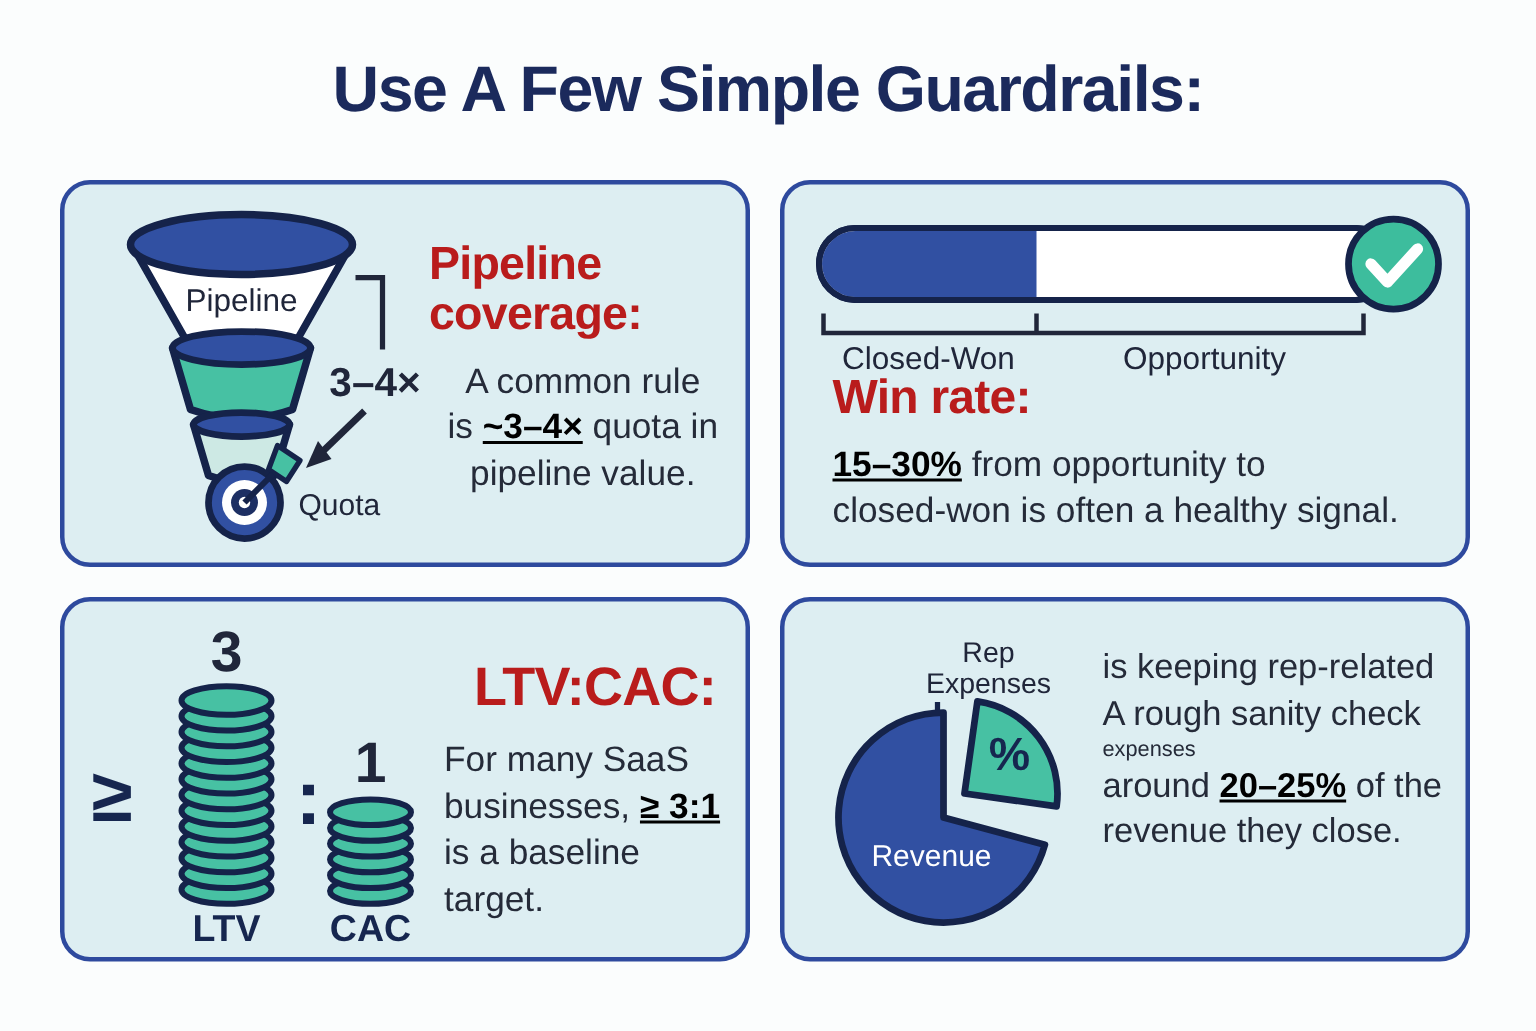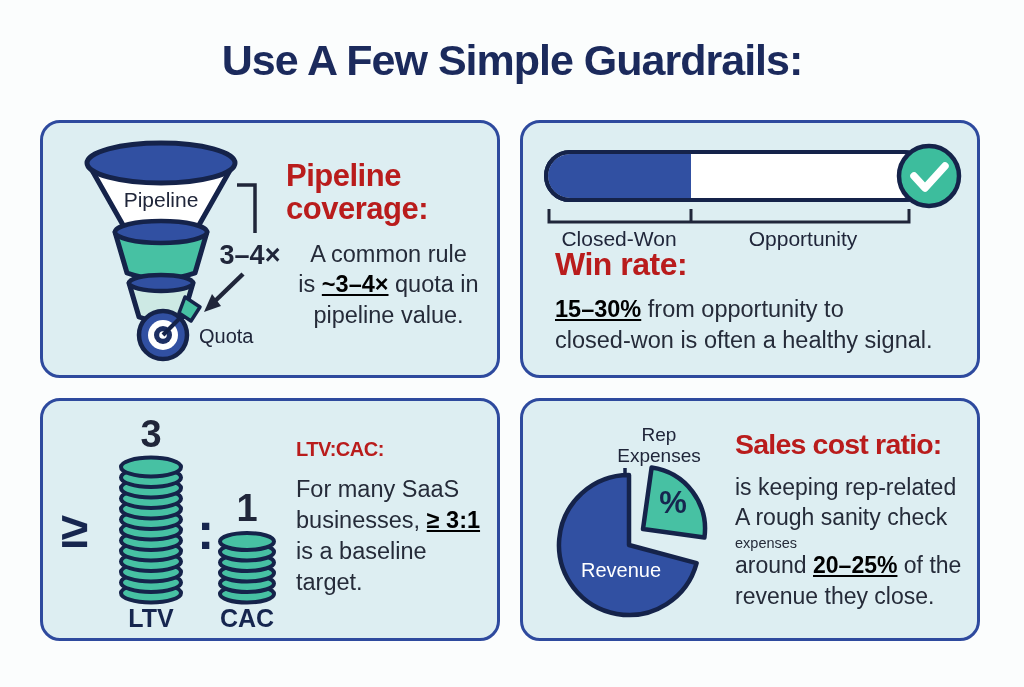--- a/index.html
+++ b/index.html
@@ -39,21 +39,21 @@
 
   
   .c2 .illus { left:18px; top:20px; }
   .c2 .txt { left:32px; top:124px; width:415px; }
   .c2 .h2 { font-size:32px; margin-bottom:12px; }
   .c2 .body-line { font-size:23.5px; line-height:1.32; }
 
   
   .c3 .illus { left:16px; top:12px; }
   .c3 .txt { left:253px; top:38px; width:200px; }
-  .c3 .h2 { font-size:20px; margin-bottom:13px; }
+  .c3 .h2 { font-size:36px; margin-bottom:13px;margin-left:20px; }
   .c3 .body-line { font-size:23.5px; line-height:1.32; }
 
   
   .c4 .illus { left:12px; top:20px; }
   .c4 .txt { left:212px; top:28px; width:242px; }
   .c4 .h2 { font-size:28.5px; margin-bottom:12px; letter-spacing:-0.8px; }
   .c4 .body-line { font-size:23px; line-height:1.33; }
   .c4 .body-small { font-size:14.5px; color:#252b39; line-height:1; margin:3px 0 0 0; }
 </style>
 </head>
@@ -180,21 +180,20 @@
         <line x1="90" y1="47" x2="90" y2="66" stroke="#15234a" stroke-width="3.5"></line>
         <g>
           <path d="M94 124 L161.6 142.1 A70 70 0 1 1 94 54 Z" fill="#3150a2" stroke="#15234a" stroke-width="4.5" stroke-linejoin="round"></path>
           <path d="M108 108 L116.6 46.6 A62 62 0 0 1 169.4 116.6 Z" fill="#47c1a3" stroke="#15234a" stroke-width="4.5" stroke-linejoin="round"></path>
         </g>
         <text x="138" y="92" text-anchor="middle" font-size="31" font-weight="800" fill="#16264f">%</text>
         <text x="86" y="156" text-anchor="middle" font-size="20" fill="#ffffff">Revenue</text>
       </svg>
 
       <div class="txt">
-        <div class="h2">Sales cost ratio:</div>
         <div class="body-line"><span>is keeping rep-related</span></div>
         <div class="body-line"><span>A rough sanity check</span></div>
         <div class="body-small">expenses</div>
         <div class="body-line"><span>around </span><span class="hl">20–25%</span><span> of the</span></div>
         <div class="body-line"><span>revenue they close.</span></div>
       </div>
     </section>
 
   </div>
 </div>

